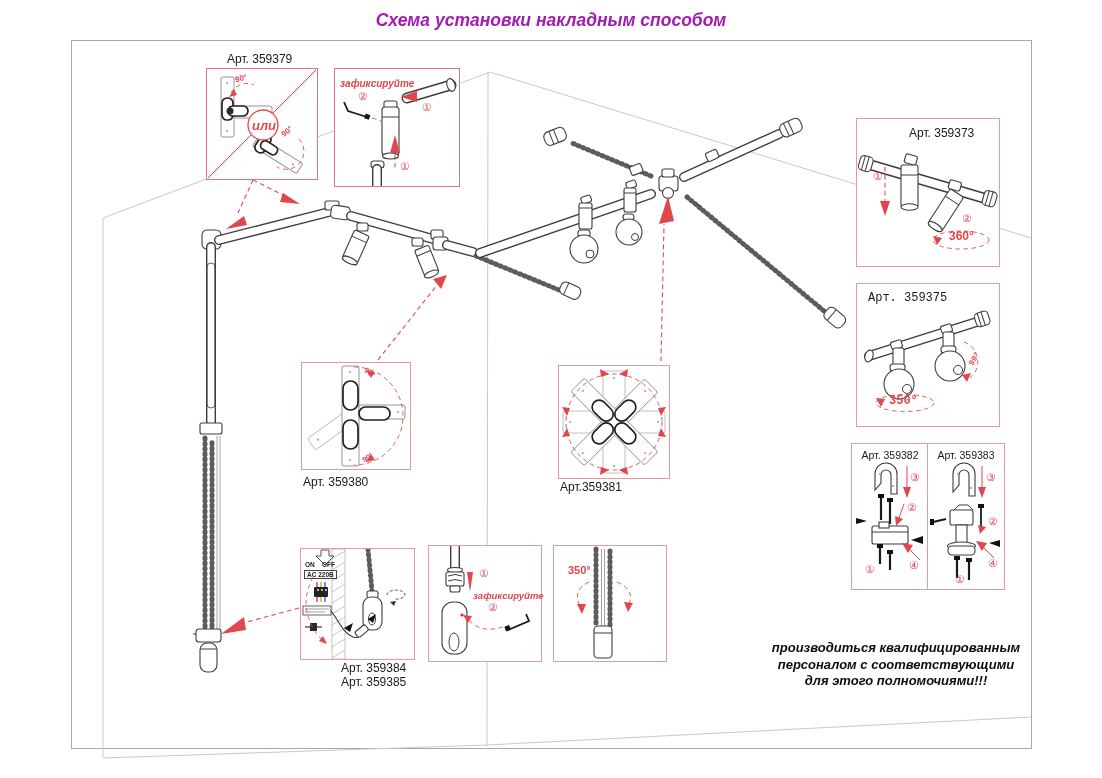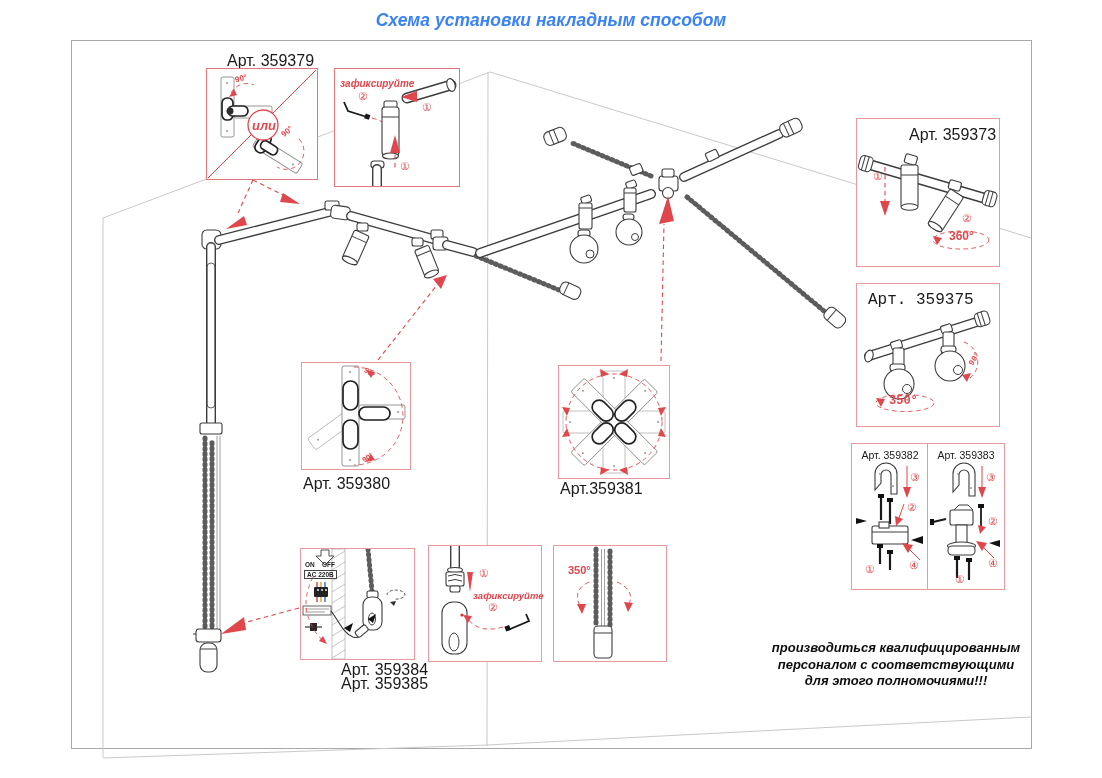--- a/index.html
+++ b/index.html
@@ -1,24 +1,24 @@
 <!DOCTYPE html>
 <html><head>
 <meta charset="utf-8">
 <style>
   html,body{margin:0;padding:0;background:#fff;}
   .page{position:relative;width:1102px;height:778px;background:#fff;overflow:hidden;
         font-family:"Liberation Sans",sans-serif;color:#1a1a1a;}
   .title{position:absolute;top:10px;left:0;width:100%;text-align:center;
-         font-size:17.5px;font-weight:bold;font-style:italic;color:#3b82f6;}
+         font-size:17.5px;font-weight:bold;font-style:italic;color:#a21caf;}
   .frame{position:absolute;left:71px;top:40px;width:959px;height:707px;border:1px solid #a9a9a9;}
   .art{position:absolute;left:0;top:0;}
   .box{position:absolute;background:#fff;border:1px solid #e9999d;}
   .box svg{position:absolute;left:0;top:0;}
-  .lbl{position:absolute;font-size:16px;color:#1a1a1a;white-space:nowrap;}
+  .lbl{position:absolute;font-size:12px;color:#1a1a1a;white-space:nowrap;}
   .lbl-c{text-align:center;}
   .step{position:absolute;color:#e0474d;font-size:11px;line-height:11px;white-space:nowrap;}
   .angle-s{position:absolute;color:#e0474d;font-weight:bold;font-size:8px;white-space:nowrap;}
   .deg-big{position:absolute;color:#e0474d;font-weight:bold;font-size:12px;white-space:nowrap;}
   .fix-cap{position:absolute;color:#e0474d;font-weight:bold;font-style:italic;font-size:10px;white-space:nowrap;}
   .or-txt{position:absolute;color:#e0474d;font-weight:bold;font-style:italic;font-size:13px;white-space:nowrap;}
   .pw{position:absolute;font-size:6.5px;font-weight:bold;color:#222;white-space:nowrap;}
   .pw-box{border:1px solid #444;padding:0 2px;}
   .warn{position:absolute;left:758px;top:640px;width:276px;text-align:center;
         font-size:13px;font-weight:bold;font-style:italic;line-height:16.5px;color:#0d0d0d;}

